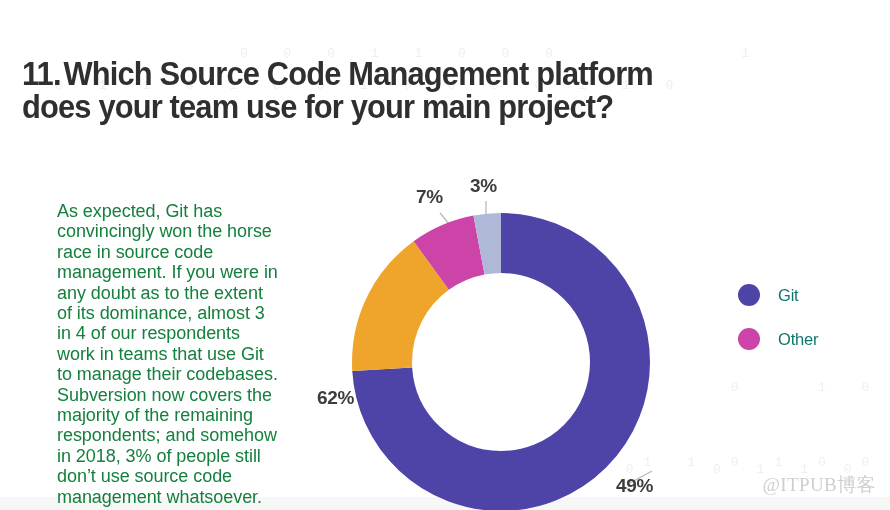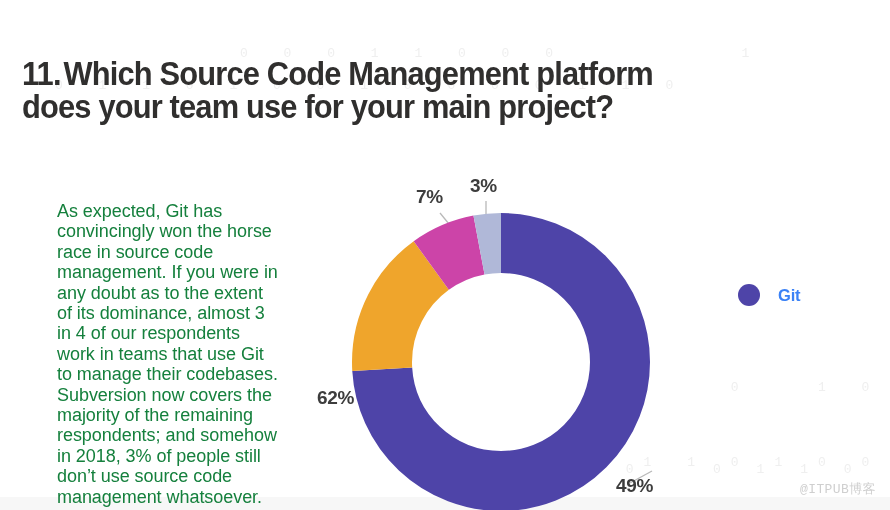--- a/index.html
+++ b/index.html
@@ -111,34 +111,34 @@
   }
   .legend-dot {
     width: 22px;
     height: 22px;
     border-radius: 50%;
     flex: 0 0 auto;
   }
   .legend-label {
     margin-left: 18px;
     font-size: 16.5px;
-    font-weight: bold;
-    color: #3b82f6;
+    font-weight: normal;
+    color: #0f766e;
     letter-spacing: -0.2px;
   }
 
   
   #watermark {
     position: absolute;
     right: 14px;
     bottom: 12px;
-    font-size: 13px;
+    font-size: 19px;
     color: #cfcfcf;
     letter-spacing: 0.4px;
-    font-family: Liberation Mono, monospace;
+    font-family: Liberation Serif, serif;
   }
   #footer-strip {
     position: absolute;
     left: 0;
     right: 0;
     bottom: 0;
     height: 13px;
     background: #f7f7f7;
     z-index: 1;
   }
@@ -195,18 +195,22 @@
   </div>
 
   <div id="legend">
 
     <div class="legend-row">
       <span class="legend-dot" style="background:#4e44a8;"></span>
       <span class="legend-label">Git</span>
     </div>
 
 
+    <div class="legend-row">
+      <span class="legend-dot" style="background:#cc44a8;"></span>
+      <span class="legend-label">Other</span>
+    </div>
 
   </div>
 
   <div id="watermark">@ITPUB博客</div>
 
 </div>
 
 </body></html>

